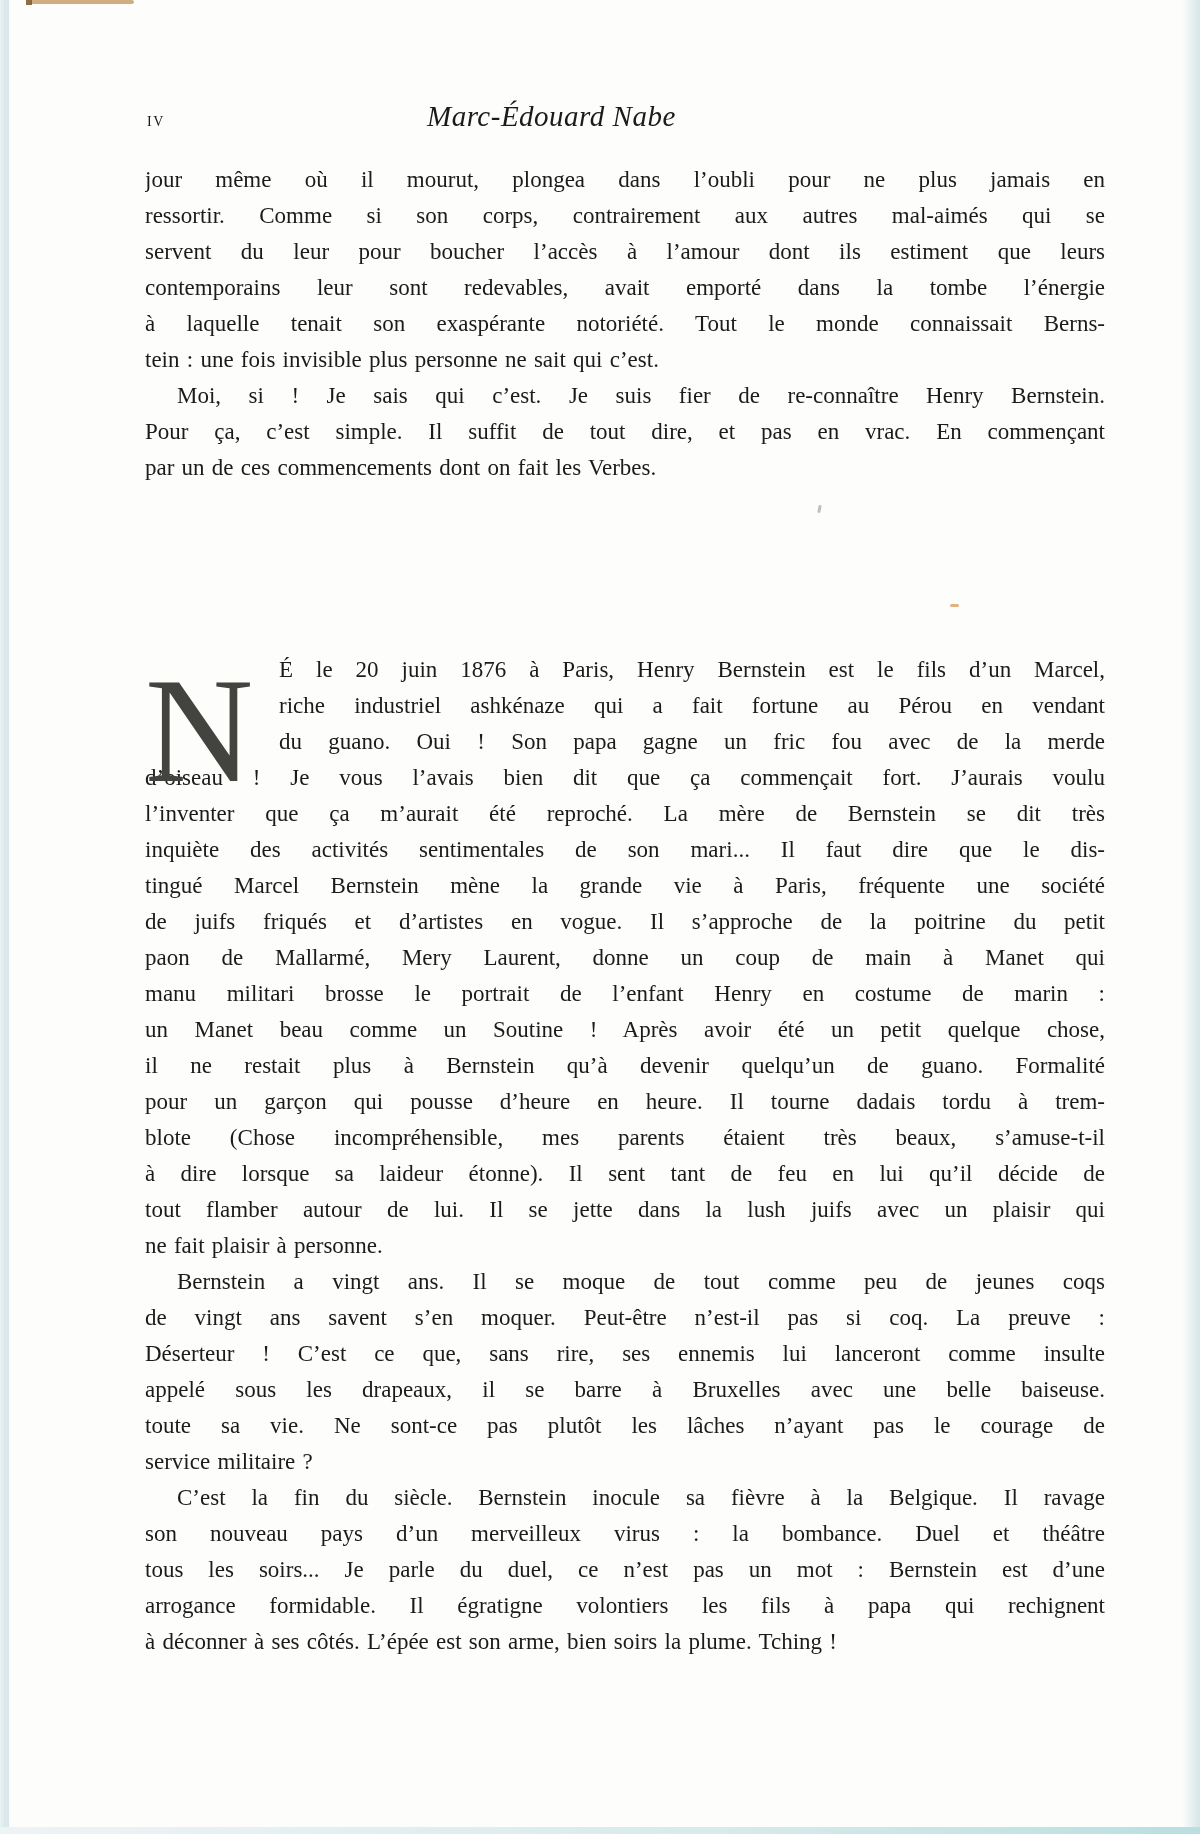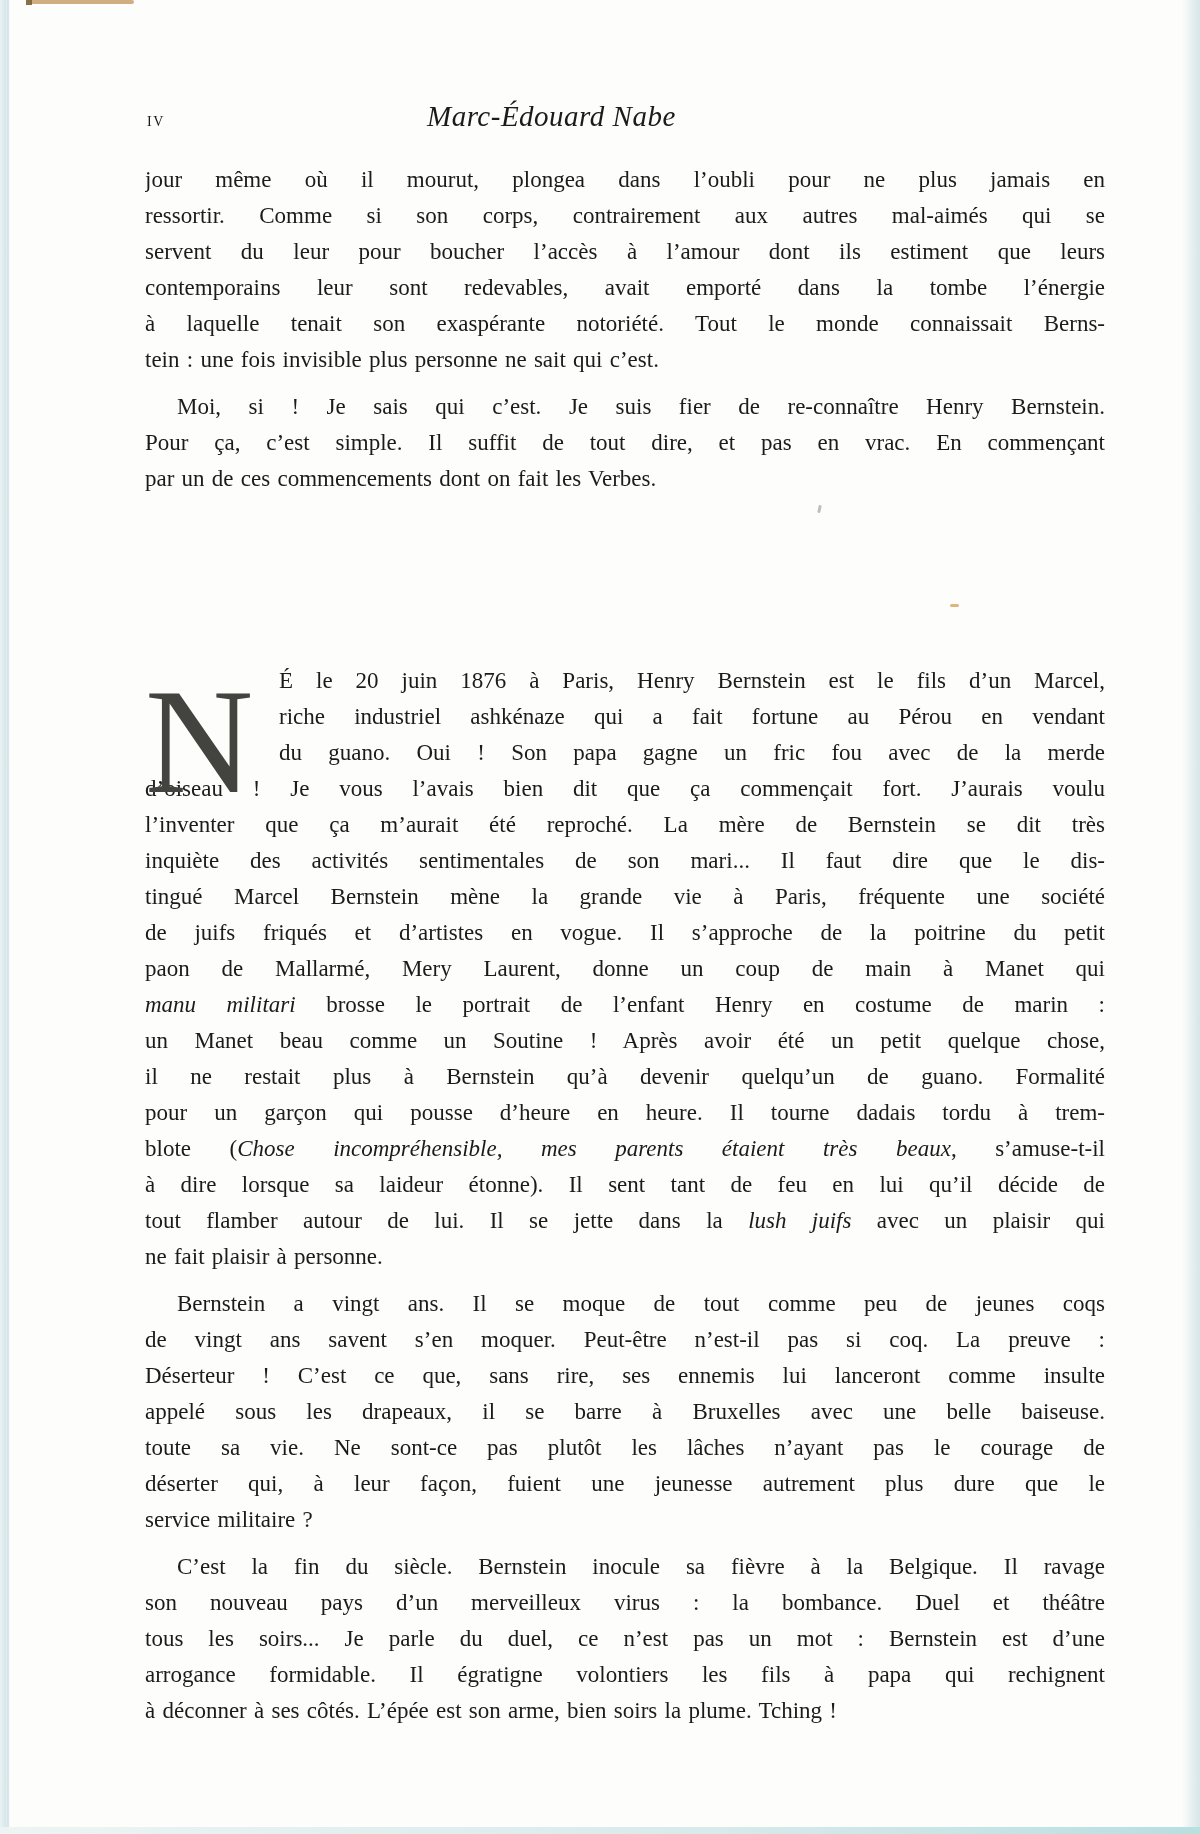--- a/index.html
+++ b/index.html
@@ -28,26 +28,26 @@
   .column{position:absolute;left:145px;top:98px;width:960px;}
   .header{position:relative;height:64px;}
   .pagenum{position:absolute;left:2px;top:16px;font-size:14px;letter-spacing:1.5px;}
   .runtitle{position:absolute;left:282px;top:2px;font-size:29px;font-style:italic;letter-spacing:.5px;}
 
   .bodytext{position:relative;}
   .line{font-size:23px;line-height:36px;height:36px;text-align:justify;overflow:hidden;
     word-spacing:1.5px;}
   .line:not(.last)::after{content:"";display:inline-block;width:100%;height:0;}
   .line.last{text-align:left;}
-  .indent-first{text-indent:32px;margin-top:11px;}
+  .indent-first{text-indent:32px;}
   .has-drop{position:relative;}
   .dropcap{position:absolute;left:0;top:3px;font-size:150px;line-height:1;color:#43433f;
     letter-spacing:0;}
   .indent-drop{padding-left:134px;}
-  .it{font-style:italic;margin-top:8px;}
+  .it{margin-top:8px;}
   .section-gap{height:166px;position:relative;}
 </style>
 </head>
 <body>
 
 <div class="page">
 
   <div class="edge-left"></div>
   <div class="edge-left-line"></div>
   <div class="edge-right"></div>
@@ -96,21 +96,20 @@
           <div class="line"><span>à dire lorsque sa laideur étonne). Il sent tant de feu en lui qu’il décide de</span></div>
           <div class="line"><span>tout flamber autour de lui. Il se jette dans la </span><span class="it">lush juifs</span><span> avec un plaisir qui</span></div>
           <div class="line last"><span>ne fait plaisir à personne.</span></div>
         </div>
         <div class="para">
           <div class="line indent-first"><span>Bernstein a vingt ans. Il se moque de tout comme peu de jeunes coqs</span></div>
           <div class="line"><span>de vingt ans savent s’en moquer. Peut-être n’est-il pas si coq. La preuve :</span></div>
           <div class="line"><span>Déserteur ! C’est ce que, sans rire, ses ennemis lui lanceront comme insulte</span></div>
           <div class="line"><span>appelé sous les drapeaux, il se barre à Bruxelles avec une belle baiseuse.</span></div>
           <div class="line"><span>toute sa vie. Ne sont-ce pas plutôt les lâches n’ayant pas le courage de</span></div>
-          <div class="line"><span>déserter qui, à leur façon, fuient une jeunesse autrement plus dure que le</span></div>
           <div class="line last"><span>service militaire ?</span></div>
         </div>
         <div class="para">
           <div class="line indent-first"><span>C’est la fin du siècle. Bernstein inocule sa fièvre à la Belgique. Il ravage</span></div>
           <div class="line"><span>son nouveau pays d’un merveilleux virus : la bombance. Duel et théâtre</span></div>
           <div class="line"><span>tous les soirs... Je parle du duel, ce n’est pas un mot : Bernstein est d’une</span></div>
           <div class="line"><span>arrogance formidable. Il égratigne volontiers les fils à papa qui rechignent</span></div>
           <div class="line last"><span>à déconner à ses côtés. L’épée est son arme, bien soirs la plume. Tching !</span></div>
         </div>
       </div>

